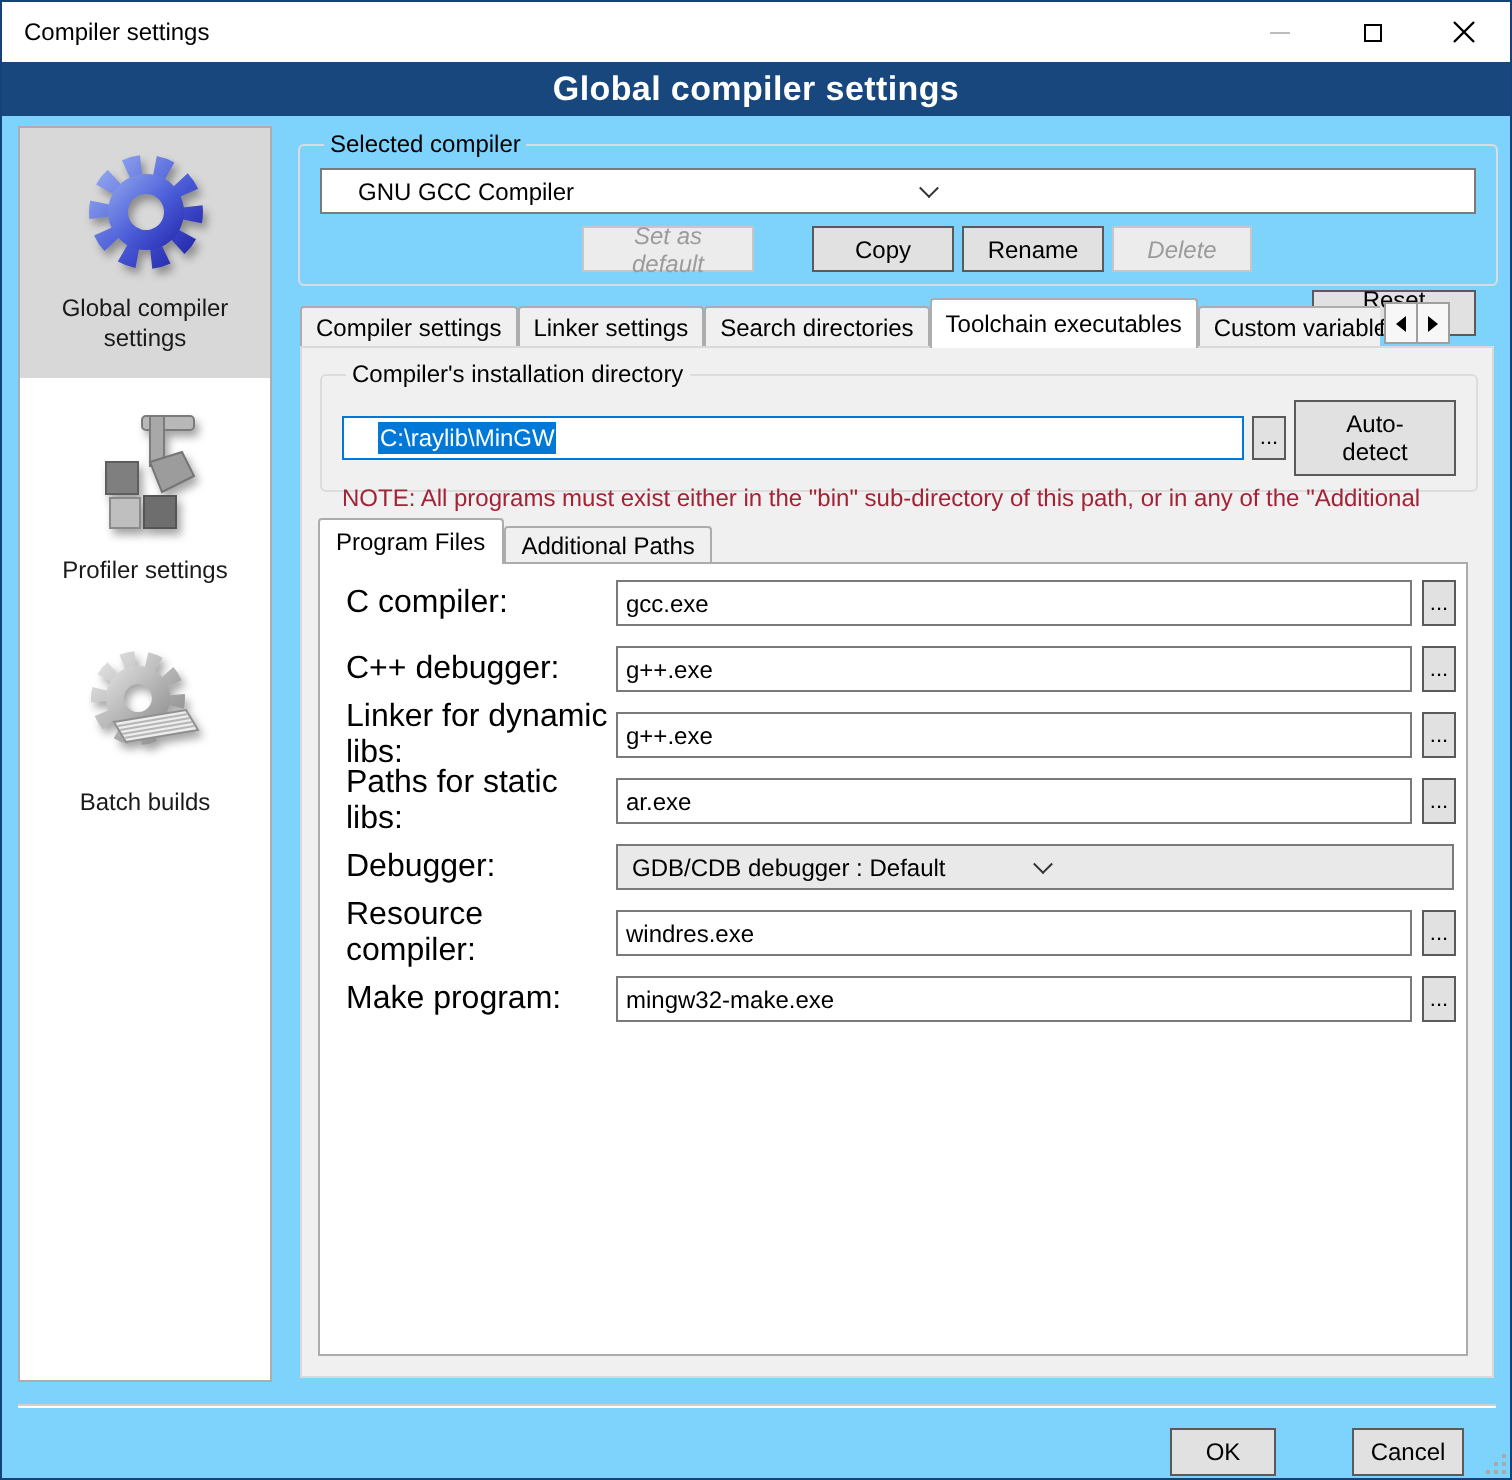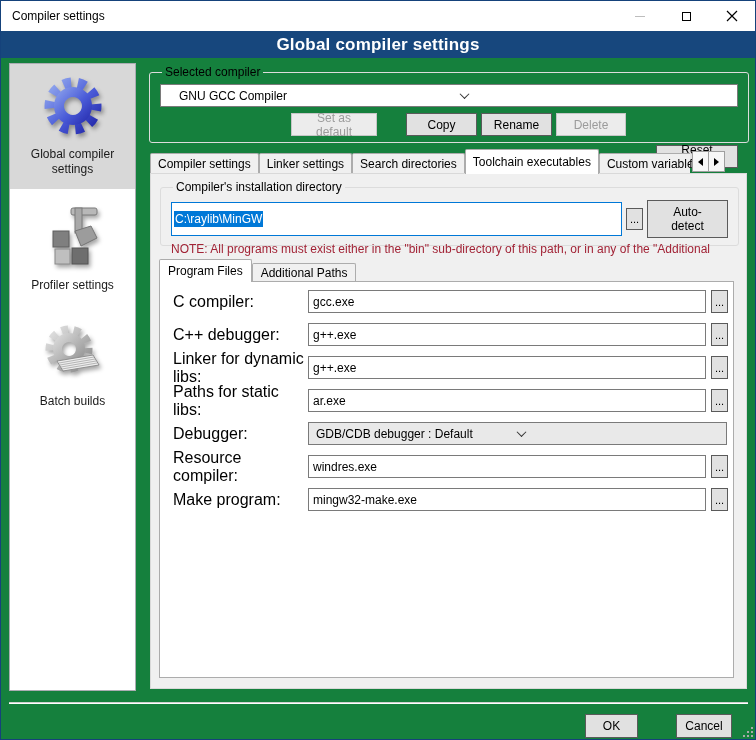--- a/index.html
+++ b/index.html
@@ -1,19 +1,19 @@
 <!DOCTYPE html>
 <html><head>
 <meta charset="utf-8">
 <style>
   html,body { margin:0; padding:0; background:#888; }
   * { box-sizing:border-box; }
   .window {
     position:relative; width:756px; height:740px;
-    background:#15803d; border:1px solid #15427B; overflow:hidden;
+    background:#7dd3fc; border:1px solid #15427B; overflow:hidden;
     font-family:"Liberation Sans","DejaVu Sans",sans-serif; font-size:12px; color:#000;
   }
   
   .titlebar { position:absolute; left:0; top:0; width:754px; height:30px; background:#FFF; display:flex; align-items:center; }
   .titlebar .title { margin-left:11px; font-size:12px; color:#000; }
   .caption-buttons { margin-left:auto; display:flex; height:30px; }
   .cap-btn { width:46px; height:30px; display:flex; align-items:center; justify-content:center; }
   .min-glyph { width:10px; height:1px; background:#BDBDBD; display:block; }
   .max-glyph { width:9px; height:9px; border:1px solid #000; display:block; }
   
@@ -31,40 +31,40 @@
   fieldset { border:1px solid #DCDCDC; border-radius:3px; margin:0; padding:4px 10px 8px; }
   legend { font-size:12px; padding:0 3px; margin-left:2px; }
   .fs-compiler { position:absolute; left:148px; top:64px; width:600px; height:78px; }
   
   .combo { height:23px; background:#FFF; border:1px solid #7A7A7A; display:flex; align-items:center; padding:0 6px; margin-top:1px; }
   .combo span { flex:1; font-size:12px;margin-left:12px; }
   .chev { width:8px; height:8px; position:relative; }
   .chev::after { content:""; position:absolute; left:0; top:0; width:6px; height:6px; border-right:1px solid #333; border-bottom:1px solid #333; transform:rotate(45deg) translate(-1px,-1px); }
   .btnrow { display:flex; justify-content:flex-end; margin-top:6px; }
   .btn { height:23px; background:#E1E1E1; border:1px solid #5A5A5A; font-size:12px; font-family:inherit; color:#000; display:flex; align-items:center; justify-content:center; padding:0 10px; }
-  .btn.disabled { background:#ECECEC; border-color:#C6C6C6; color:#9B9B9B; }
+  .btn.disabled { background:#ECECEC; border-color:#C6C6C6; color:#9B9B9B;font-style:italic; }
   .w-setdef { width:86px; margin-right:29px; }
   .w-copy { width:71px; margin-right:4px; }
   .w-rename { width:71px; margin-right:4px; }
   .w-delete { width:70px; margin-right:30px; }
   .w-reset { width:82px;margin-top:32px; }
   
   .tabstrip { position:absolute; left:149px; top:148px; width:540px; height:25px; display:flex; align-items:flex-end; overflow:hidden; }
   .tab { height:21px; padding:0 7px; line-height:20px; background:#F0F0F0; border:1px solid #ACACAC; border-bottom:none;
          border-radius:2px 2px 0 0; white-space:nowrap; margin-right:0; position:relative; z-index:1; }
   .tab.active { height:25px; line-height:24px; background:#FFF; z-index:3; }
   .tab-scroll { position:absolute; top:150px; width:17px; height:21px; background:#F7F7F7; border:1px solid #9F9F9F; display:flex; align-items:center; justify-content:center; }
   .ts-left { left:691px; } .ts-right { left:707px; }
   .tri-l { width:0; height:0; border-top:4px solid transparent; border-bottom:4px solid transparent; border-right:5px solid #000; }
   .tri-r { width:0; height:0; border-top:4px solid transparent; border-bottom:4px solid transparent; border-left:5px solid #000; }
   
   .panel { position:absolute; left:149px; top:172px; width:597px; height:516px; background:#F0F0F0; border:1px solid #D9D9D9; z-index:2; }
   .fs-install { position:absolute; left:9px; top:6px; width:579px; height:66px; }
   .install-row { display:flex; align-items:center; margin-top:2px; }
-  .path-input { flex:1; height:34px; border:1px solid #0078D7; background:#FFF; display:flex; align-items:center; padding:0 2px; margin-right:4px; overflow:hidden; }
+  .path-input { flex:1; height:22px; border:1px solid #0078D7; background:#FFF; display:flex; align-items:center; padding:0 17px; margin-right:4px; overflow:hidden; }
   .sel-text { background:#0078D7; color:#FFF; font-size:12px; padding:1px 1px; white-space:nowrap; }
   .browse { width:17px; height:22px; background:#E1E1E1; border:1px solid #5A5A5A; font-size:11px; line-height:10px; text-align:center; padding:0; font-family:inherit; }
   .autodetect { width:81px; height:38px; margin-left:4px; }
   .note { margin-top:4px; color:#A22336; font-size:12px; white-space:nowrap; overflow:hidden; }
   
   .nbtabs { position:absolute; left:8px; top:85px; display:flex; align-items:flex-end; height:23px; }
   .nbtab { height:19px; line-height:18px; padding:0 8px; background:#F0F0F0; border:1px solid #ACACAC; border-bottom:none; border-radius:2px 2px 0 0; white-space:nowrap;text-align:center; }
   .nbtab.active { height:23px; line-height:22px; background:#FFF; position:relative; z-index:3; }
   .page { position:absolute; left:8px; top:107px; width:575px; height:397px; background:#FFF; border:1px solid #ACACAC; z-index:2; padding:8px 0 0 13px; }
   .frow { display:flex; align-items:center; height:23px; margin-bottom:10px; }

